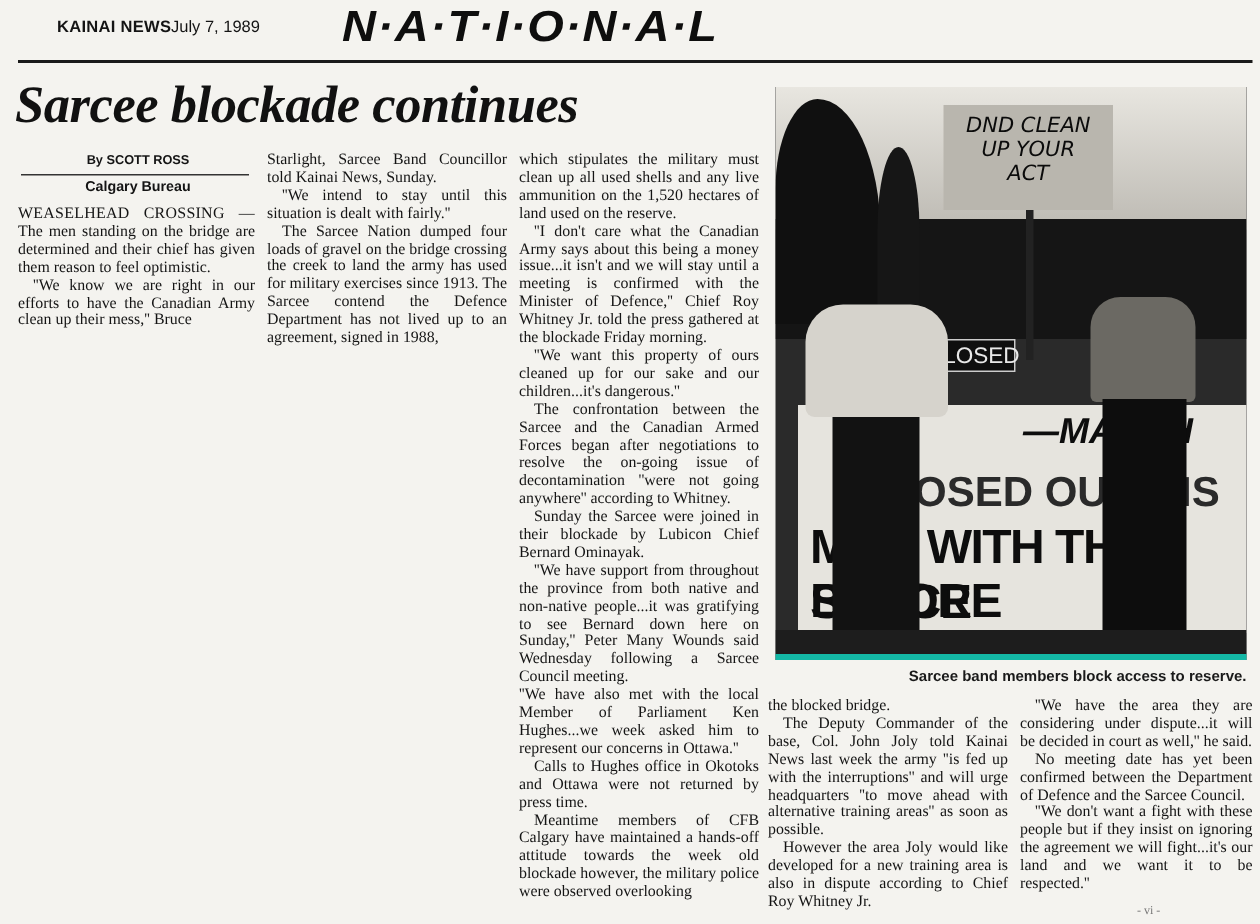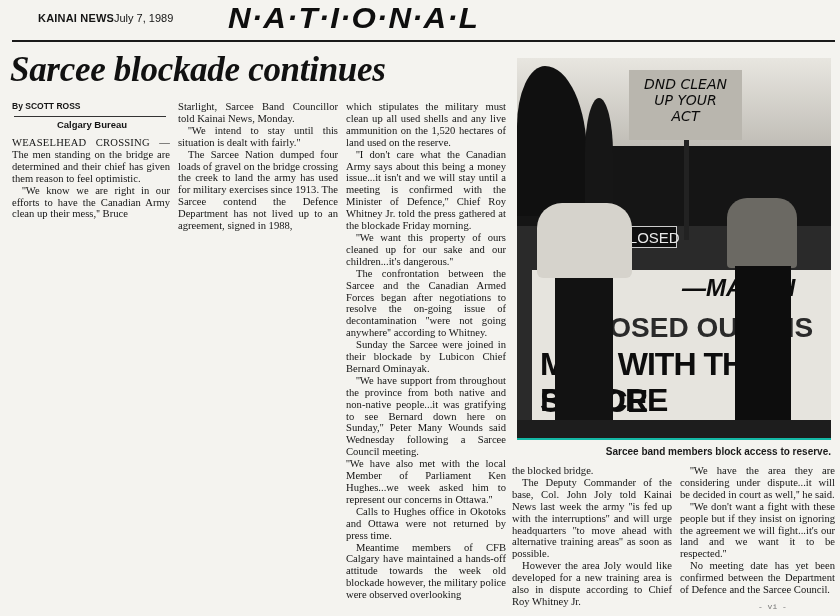--- a/index.html
+++ b/index.html
@@ -34,20 +34,21 @@
     }
     .headline {
       position: absolute; left: 10px; top: 50px;
       font-family: Liberation Serif, serif; font-weight: 700;
       font-style: italic; font-size: 35px; letter-spacing: -0.3px;
       color: #111;
     }
     .byline {
       position: absolute; left: 12px; top: 101px; width: 160px;
       font-family: "Liberation Sans", sans-serif; font-size: 8.5px; font-weight: 700;
+      text-align: center;
     }
     .byline-rule {
       position: absolute; left: 14px; top: 116px; width: 152px; height: 1px; background: #333;
     }
     .bureau {
       position: absolute; left: 12px; top: 119px; width: 160px;
       font-family: "Liberation Sans", sans-serif; font-size: 9.5px; font-weight: 700;
       text-align: center;
     }
     .col {
@@ -60,21 +61,21 @@
     .dateline { letter-spacing: 0.2px; }
     .c1 { left: 12px; top: 137px; width: 158px; }
     .c2 { left: 178px; top: 101px; width: 160px; }
     .c3 { left: 346px; top: 101px; width: 160px; }
     .c4 { left: 512px; top: 465px; width: 160px; }
     .c5 { left: 680px; top: 465px; width: 155px; }
 
     .photo {
       position: absolute; left: 517px; top: 58px; width: 314px; height: 382px;
       background: #2a2a2a; overflow: hidden;
-      border-bottom: 2px solid #14b8a6;
+      border-bottom: 4px solid #14b8a6;
     }
     .photo .sky { position: absolute; left: 0; top: 0; width: 100%; height: 95px;
       background: linear-gradient(#e8e6e0, #bdbab3); }
     .photo .trees { position: absolute; left: 0; top: 8px; width: 70px; height: 150px;
       background: #101010; border-radius: 40% 60% 0 0; }
     .photo .tree2 { position: absolute; left: 68px; top: 40px; width: 28px; height: 110px;
       background: #161616; border-radius: 50% 50% 0 0; }
     .photo .treeline { position: absolute; left: 0; top: 88px; width: 100%; height: 80px; background: #151515; }
     .photo .sign { position: absolute; left: 112px; top: 12px; width: 113px; height: 70px;
       background: #b9b6ae; color: #0b0b0b;
@@ -101,21 +102,21 @@
     .photo .person2 .body { position: absolute; left: 8px; top: 68px; width: 56px; height: 165px; background: #0d0d0d; }
     .photo .ground { position: absolute; left: 0; top: 362px; width: 100%; height: 20px; background: #1d1d1d; }
 
     .caption {
       position: absolute; left: 517px; top: 446px; width: 314px;
       font-family: "Liberation Sans", sans-serif; font-size: 10px; font-weight: 700;
       text-align: right; color: #1a1a1a;
     }
     .folio {
       position: absolute; left: 758px; top: 602px;
-      font-size: 8px; color: #777; font-family: Liberation Mono, monospace;
+      font-size: 8px; color: #777;
     }
   </style>
 </head>
 <body>
 
 <div class="masthead">
   <span class="paper">KAINAI NEWS</span>
   <span class="date">July 7, 1989</span>
   <span class="section">N·A·T·I·O·N·A·L</span>
 </div>
@@ -126,21 +127,21 @@
 <div class="byline">By SCOTT ROSS</div>
 <div class="byline-rule"></div>
 <div class="bureau">Calgary Bureau</div>
 
 <div class="col c1">
   <p class="noindent"><span class="dateline">WEASELHEAD CROSSING —</span> <span>The men standing on the bridge are determined and their chief has given them reason to feel optimistic.</span></p>
   <p>''We know we are right in our efforts to have the Canadian Army clean up their mess,'' Bruce</p>
 </div>
 
 <div class="col c2">
-  <p class="noindent">Starlight, Sarcee Band Councillor told Kainai News, Monday.</p>
+  <p class="noindent">Starlight, Sarcee Band Councillor told Kainai News, Sunday.</p>
   <p>''We intend to stay until this situation is dealt with fairly.''</p>
   <p>The Sarcee Nation dumped four loads of gravel on the bridge crossing the creek to land the army has used for military exercises since 1913. The Sarcee contend the Defence Department has not lived up to an agreement, signed in 1988,</p>
 </div>
 
 <div class="col c3">
   <p class="noindent">which stipulates the military must clean up all used shells and any live ammunition on the 1,520 hectares of land used on the reserve.</p>
   <p>''I don't care what the Canadian Army says about this being a money issue...it isn't and we will stay until a meeting is confirmed with the Minister of Defence,'' Chief Roy Whitney Jr. told the press gathered at the blockade Friday morning.</p>
   <p>''We want this property of ours cleaned up for our sake and our children...it's dangerous.''</p>
   <p>The confrontation between the Sarcee and the Canadian Armed Forces began after negotiations to resolve the on-going issue of decontamination ''were not going anywhere'' according to Whitney.</p>
   <p>Sunday the Sarcee were joined in their blockade by Lubicon Chief Bernard Ominayak.</p>
@@ -183,17 +184,17 @@
 <div class="caption">Sarcee band members block access to reserve.</div>
 
 <div class="col c4">
   <p class="noindent">the blocked bridge.</p>
   <p>The Deputy Commander of the base, Col. John Joly told Kainai News last week the army ''is fed up with the interruptions'' and will urge headquarters ''to move ahead with alternative training areas'' as soon as possible.</p>
   <p>However the area Joly would like developed for a new training area is also in dispute according to Chief Roy Whitney Jr.</p>
 </div>
 
 <div class="col c5">
   <p>''We have the area they are considering under dispute...it will be decided in court as well,'' he said.</p>
+  <p>No meeting date has yet been confirmed between the Department of Defence and the Sarcee Council.</p>
   <p>''We don't want a fight with these people but if they insist on ignoring the agreement we will fight...it's our land and we want it to be respected.''</p>
-  <p>No meeting date has yet been confirmed between the Department of Defence and the Sarcee Council.</p>
 </div>
 
 <div class="folio">- vi -</div>
 
 </body></html>

